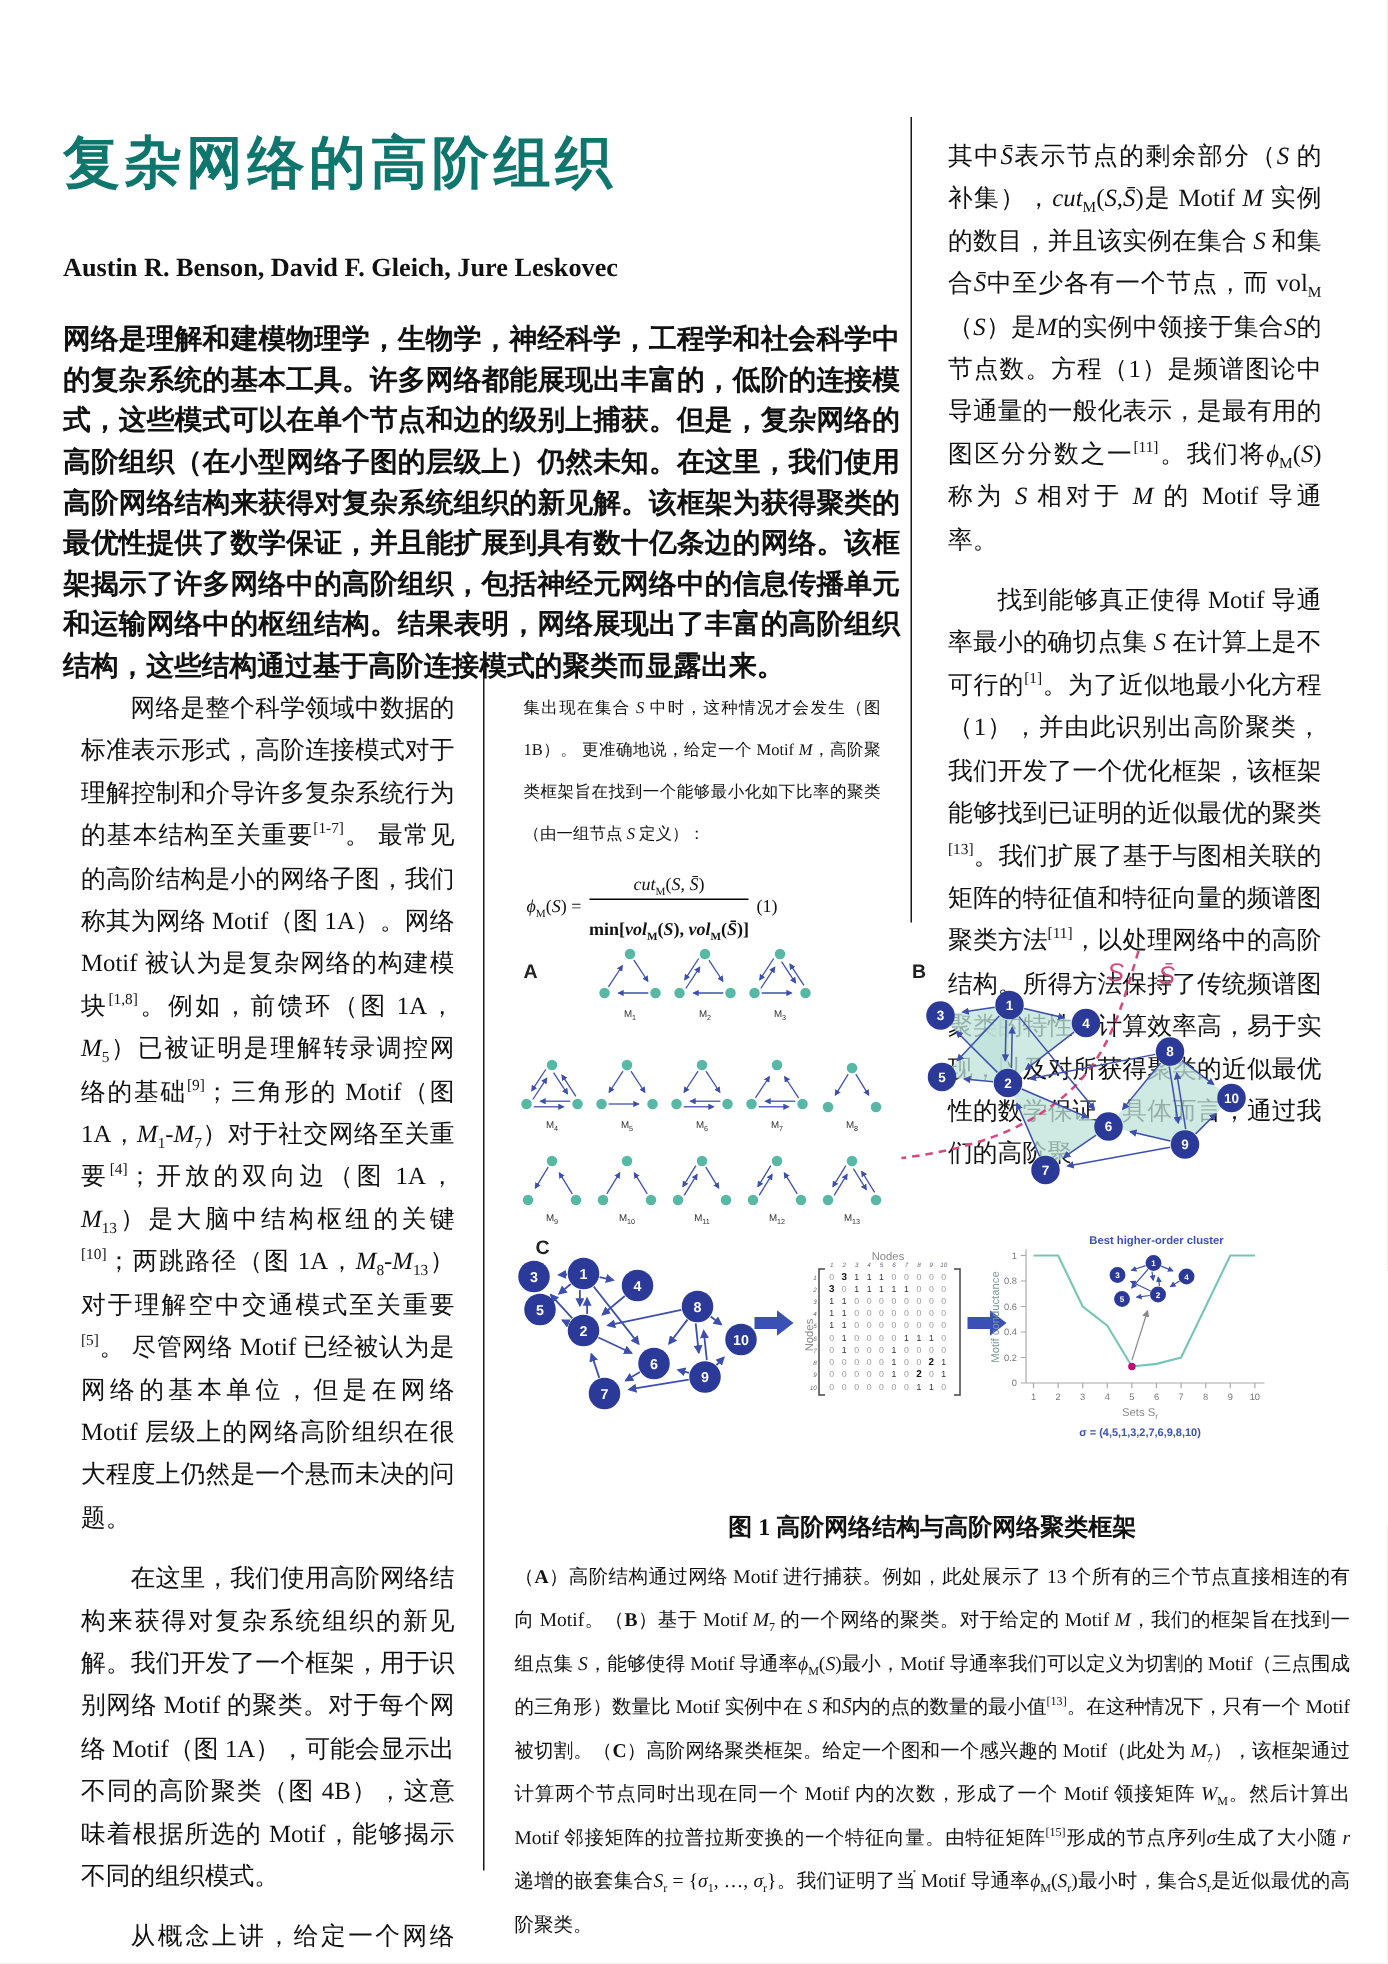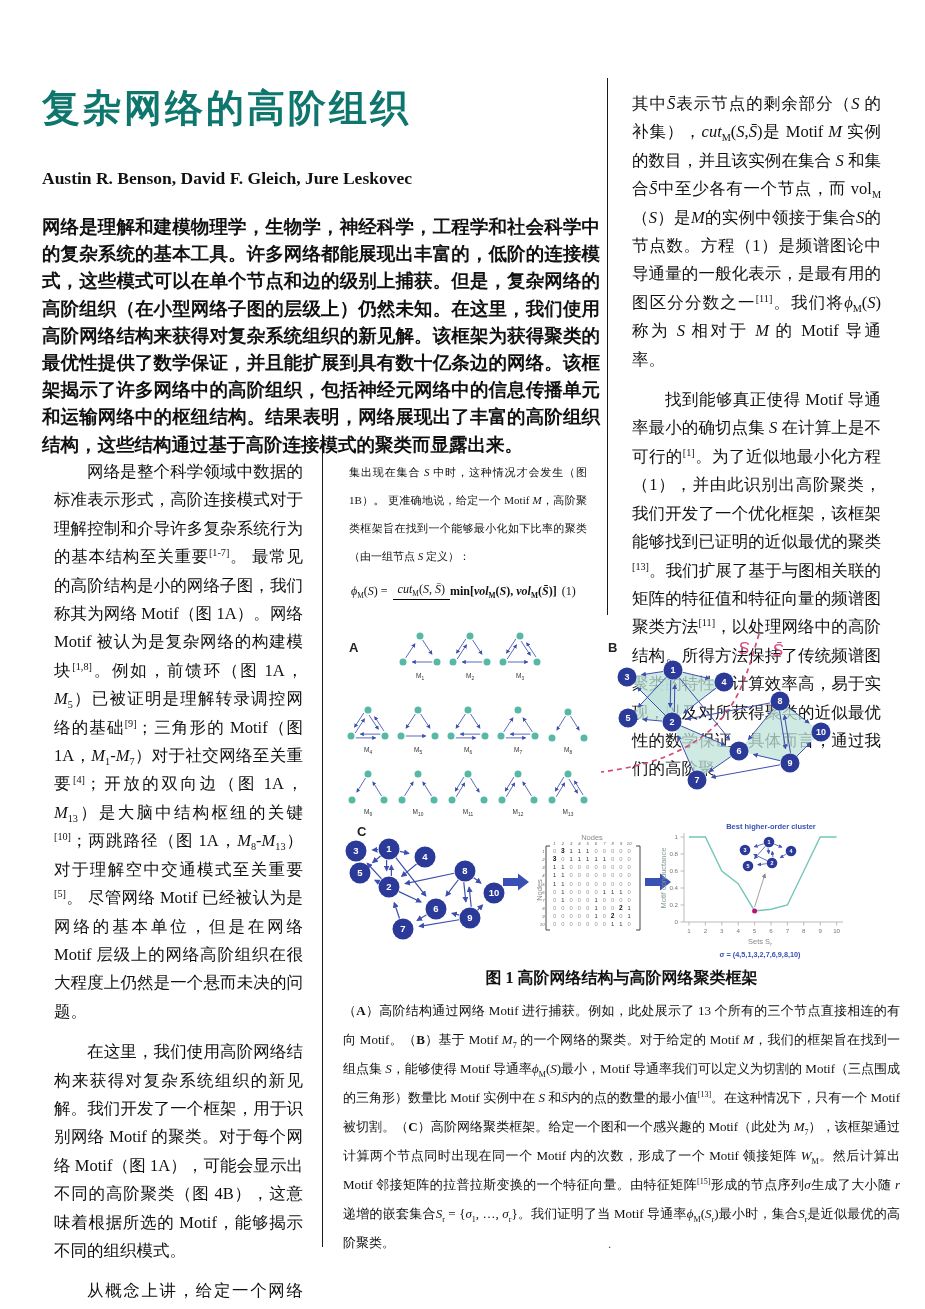--- a/index.html
+++ b/index.html
@@ -9,25 +9,25 @@
   h1.title{margin:0;font-family:"Liberation Sans","DejaVu Sans",sans-serif;font-weight:700;
         font-size:38px;letter-spacing:3px;color:#0f766e;}
   .authors{font-weight:700;font-size:17.5px;}
   .abstract{margin:0;font-weight:700;font-size:18.5px;line-height:27.2px;text-align:justify;}
   .col p{margin:12px;font-size:16.5px;line-height:28.4px;text-align:justify;}
   .col2 p{font-size:11px;line-height:28px;}
   .ind{text-indent:2em;}
   sup{font-size:.62em;vertical-align:super;line-height:0;}
   sub{font-size:.62em;vertical-align:sub;line-height:0;}
   .formula{display:flex;align-items:center;gap:5px;font-size:12px;margin-top:6px;white-space:nowrap;margin-left:14px;}
-  .frac{display:inline-flex;flex-direction:row;text-align:center;vertical-align:middle;}
+  .frac{display:inline-flex;flex-direction:column;text-align:center;vertical-align:middle;gap:10px;}
   .frac .num{border-bottom:1.4px solid #000;padding:0 5px 2px;}
   .frac .den{padding-top:2px;font-weight:bold;}
   .vline{position:absolute;width:1px;background:#1a1a1a;}
-  .cap-title{font-weight:700;font-size:16px;text-align:center;margin-bottom:7px;}
+  .cap-title{font-weight:700;font-size:16px;text-align:center;margin-bottom:7px;margin-top:40px;}
   .cap-body{font-size:13px;line-height:29px;text-align:justify;}
   .stray{position:absolute;font-size:13px;color:#555;}
   svg text{font-family:"Liberation Sans","DejaVu Sans",sans-serif;}
 </style>
 </head>
 <body>
 
 <div class="page">
 
   <h1 class="title abs" style="left:42px;top:83px;">复杂网络的高阶组织</h1>

